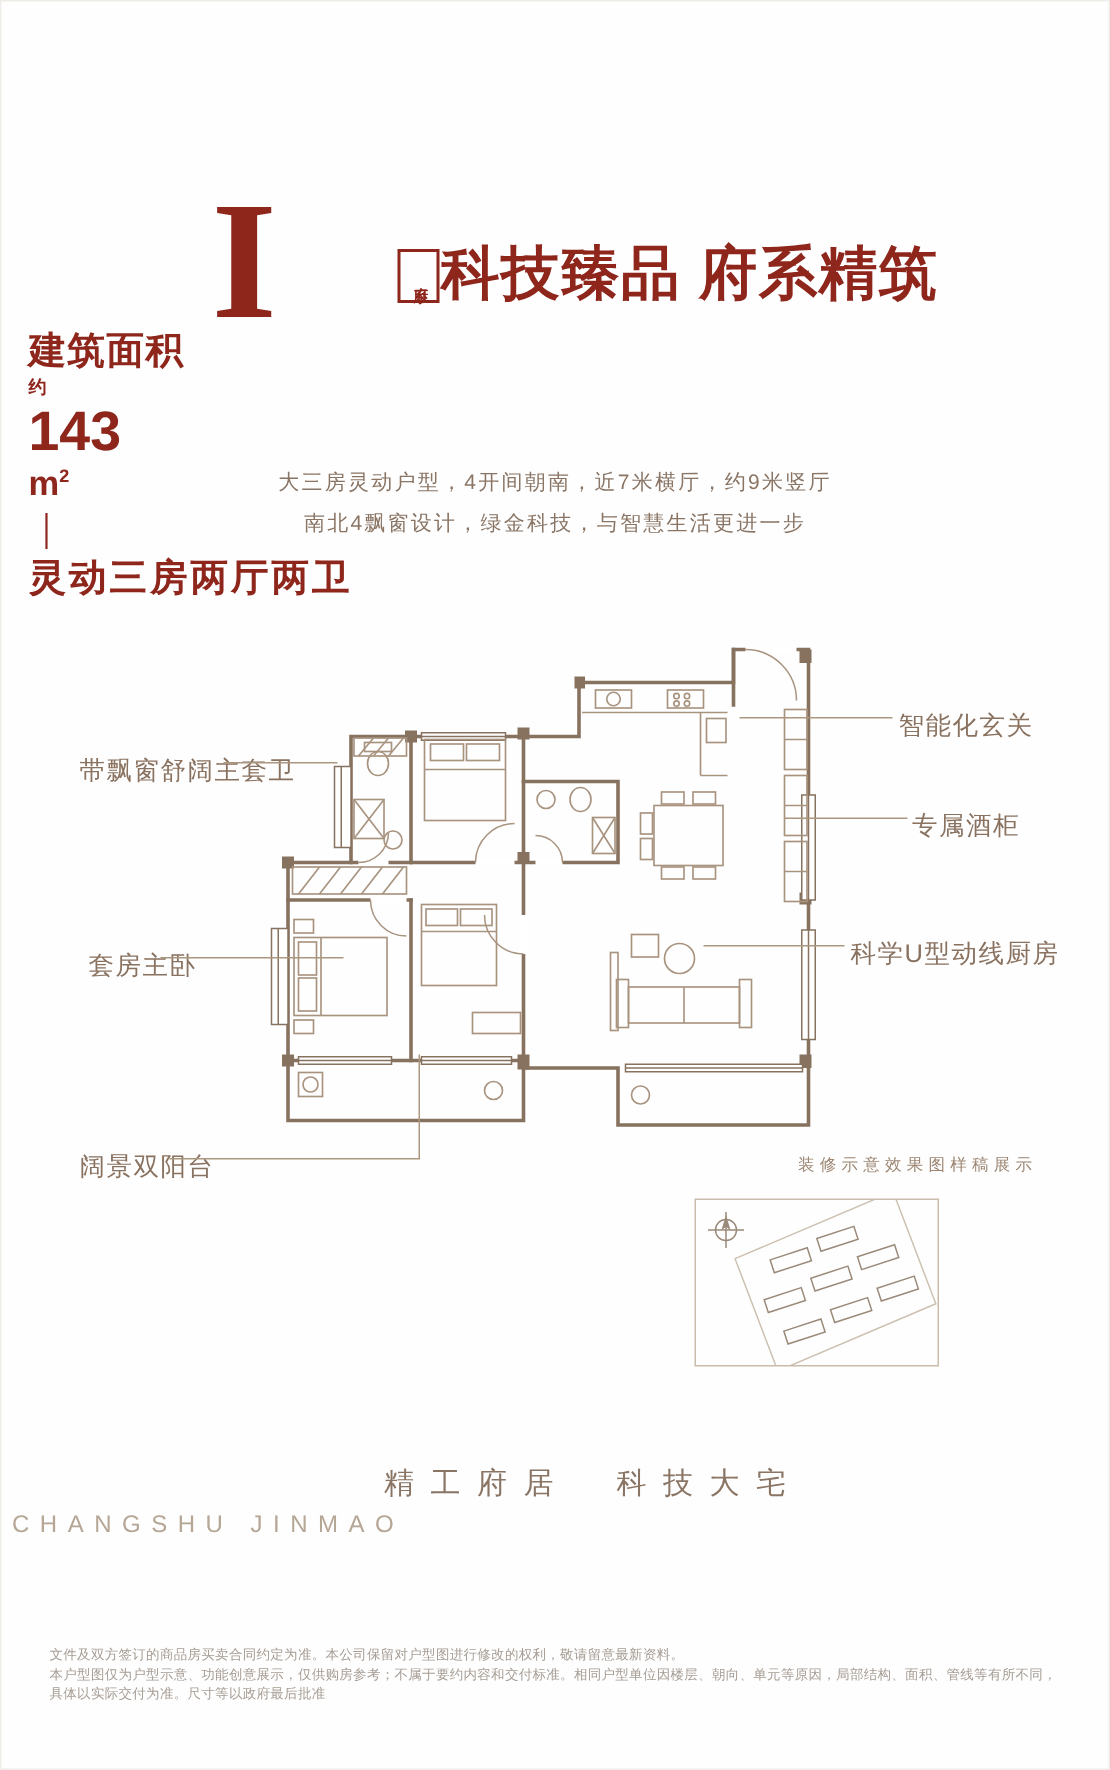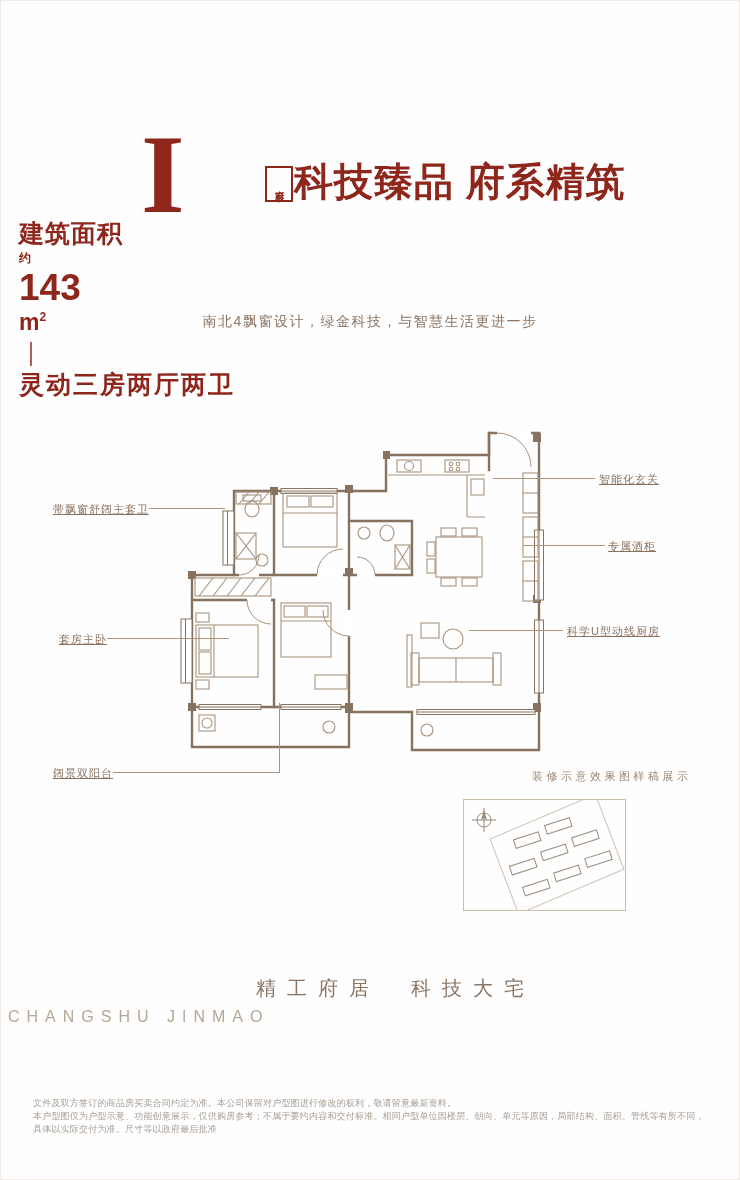--- a/index.html
+++ b/index.html
@@ -24,21 +24,21 @@
   .area-unit sup{font-size:12px;}
   .separator{font-size:24px;font-weight:300;margin:0 18px;}
   .layout-text{font-size:25px;font-weight:800;letter-spacing:2px;}
 
   
   .desc{left:0;right:0;top:307px;text-align:center;font-size:14px;color:#8a7565;
         line-height:27px;letter-spacing:1.5px;}
 
   
   .plan-svg{left:158px;top:424px;}
-  .plan-label{font-size:11px;color:#8a7260;letter-spacing:1px;white-space:nowrap;text-decoration:underline;}
+  .plan-label{font-size:17px;color:#8a7260;letter-spacing:1px;white-space:nowrap;}
   .leader-h,.leader-v{position:absolute;background:#ab977f;}
   .leader-h{height:1px;}
   .leader-v{width:1px;}
 
   
   .siteplan-caption{left:531px;top:768px;font-size:11px;color:#9c8672;letter-spacing:3.5px;white-space:nowrap;}
   .siteplan-box{left:462px;top:798px;width:163px;height:112px;border:1px solid #c9bcab;box-sizing:border-box;}
 
   
   .brand-cn{left:0;right:0;top:974px;text-align:center;font-size:20px;letter-spacing:11px;text-indent:11px;
@@ -61,20 +61,21 @@
   <div class="abs area-row red">
     <span class="area-label">建筑面积</span>
     <span class="area-approx">约</span>
     <span class="area-value">143</span>
     <span class="area-unit"><span>m</span><sup>2</sup></span>
     <span class="separator">｜</span>
     <span class="layout-text">灵动三房两厅两卫</span>
   </div>
 
   <div class="abs desc">
+    <div>大三房灵动户型，4开间朝南，近7米横厅，约9米竖厅</div>
     <div>南北4飘窗设计，绿金科技，与智慧生活更进一步</div>
   </div>
 
   <div class="abs plan-svg">
     <svg width="392" height="336" viewBox="0 0 392 336">
 
       <g stroke="#87725f" stroke-width="2.4" fill="none" stroke-linecap="square">
         <path d="M75,66 H227 V30 H330 V8 H380 V325 H253 V287 H190 V322 H33 V150 H75 V66"></path>
         <path d="M115,66 V150"></path>
         <path d="M75,150 H190"></path>

